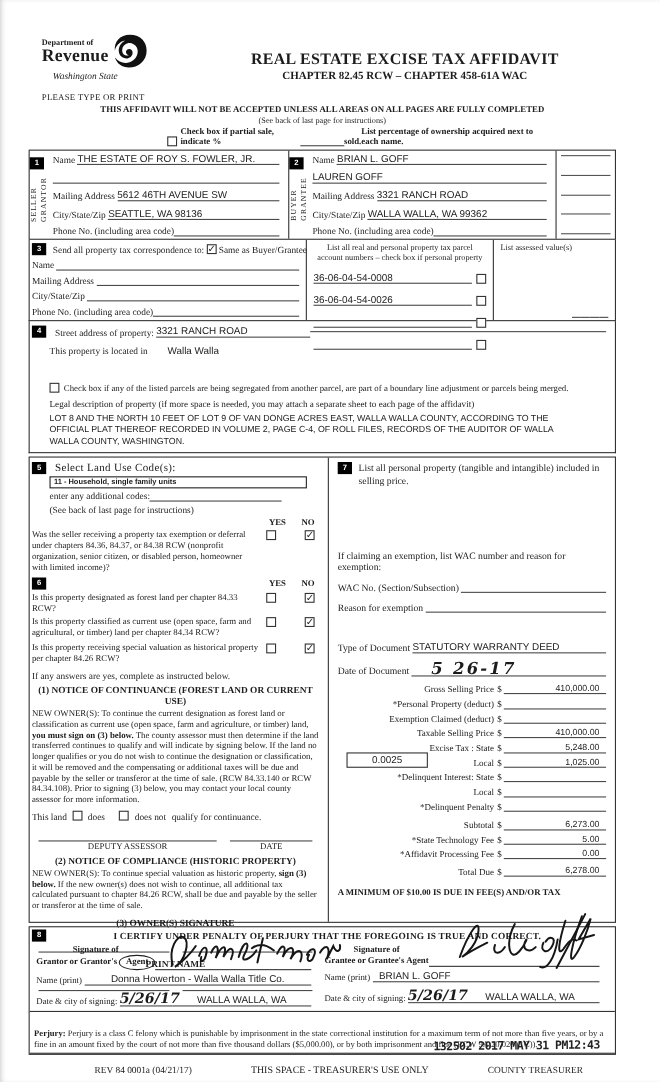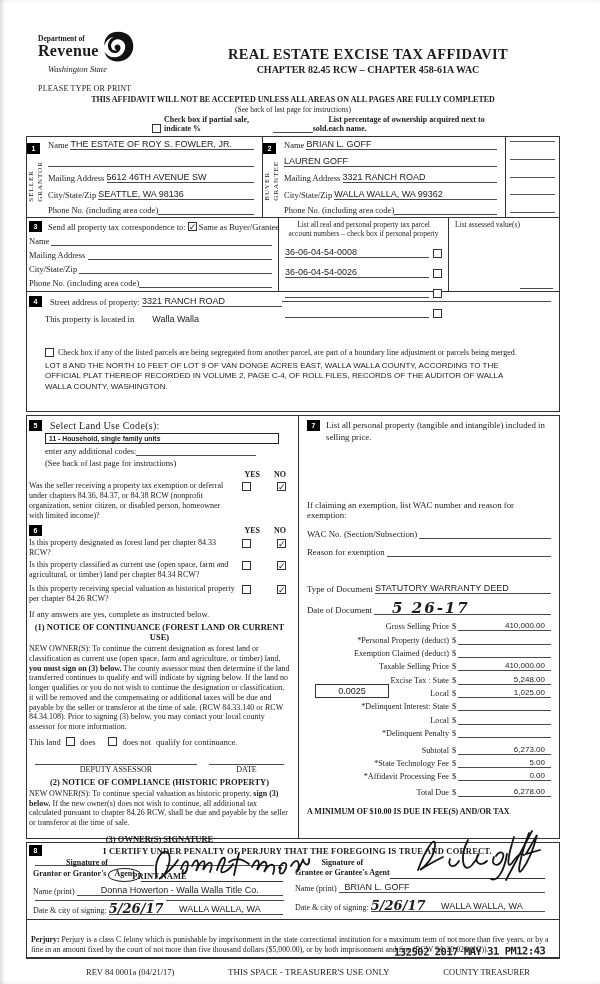--- a/index.html
+++ b/index.html
@@ -249,20 +249,21 @@
       <span class="fill uline"></span>
     </div>
     <div class="frow" style="margin-top:7px">
       <span class="lbl" style="margin-left:16px">This property is located in</span>
       <span class="val" style="margin-left:18px">Walla Walla</span>
     </div>
     <div class="frow" style="margin-top:24px; align-items:center">
       <span class="cb" style="margin-left:16px"></span>
       <span style="font-size:8px; margin-left:4px">Check box if any of the listed parcels are being segregated from another parcel, are part of a boundary line adjustment or parcels being merged.</span>
     </div>
+    <div style="font-size:8.3px; margin-top:6px; margin-left:16px">Legal description of property (if more space is needed, you may attach a separate sheet to each page of the affidavit)</div>
     <div class="legal">LOT 8 AND THE NORTH 10 FEET OF LOT 9 OF VAN DONGE ACRES EAST, WALLA WALLA COUNTY, ACCORDING TO THE OFFICIAL PLAT THEREOF RECORDED IN VOLUME 2, PAGE C-4, OF ROLL FILES, RECORDS OF THE AUDITOR OF WALLA WALLA COUNTY, WASHINGTON.</div>
   </div>
 
   <div class="bigbox">
 
     <div class="col56">
       <div class="frow" style="align-items:flex-start">
         <span class="numsq">5</span>
         <span class="sec5-title" style="margin-left:8px">Select Land Use Code(s):</span>
       </div>

